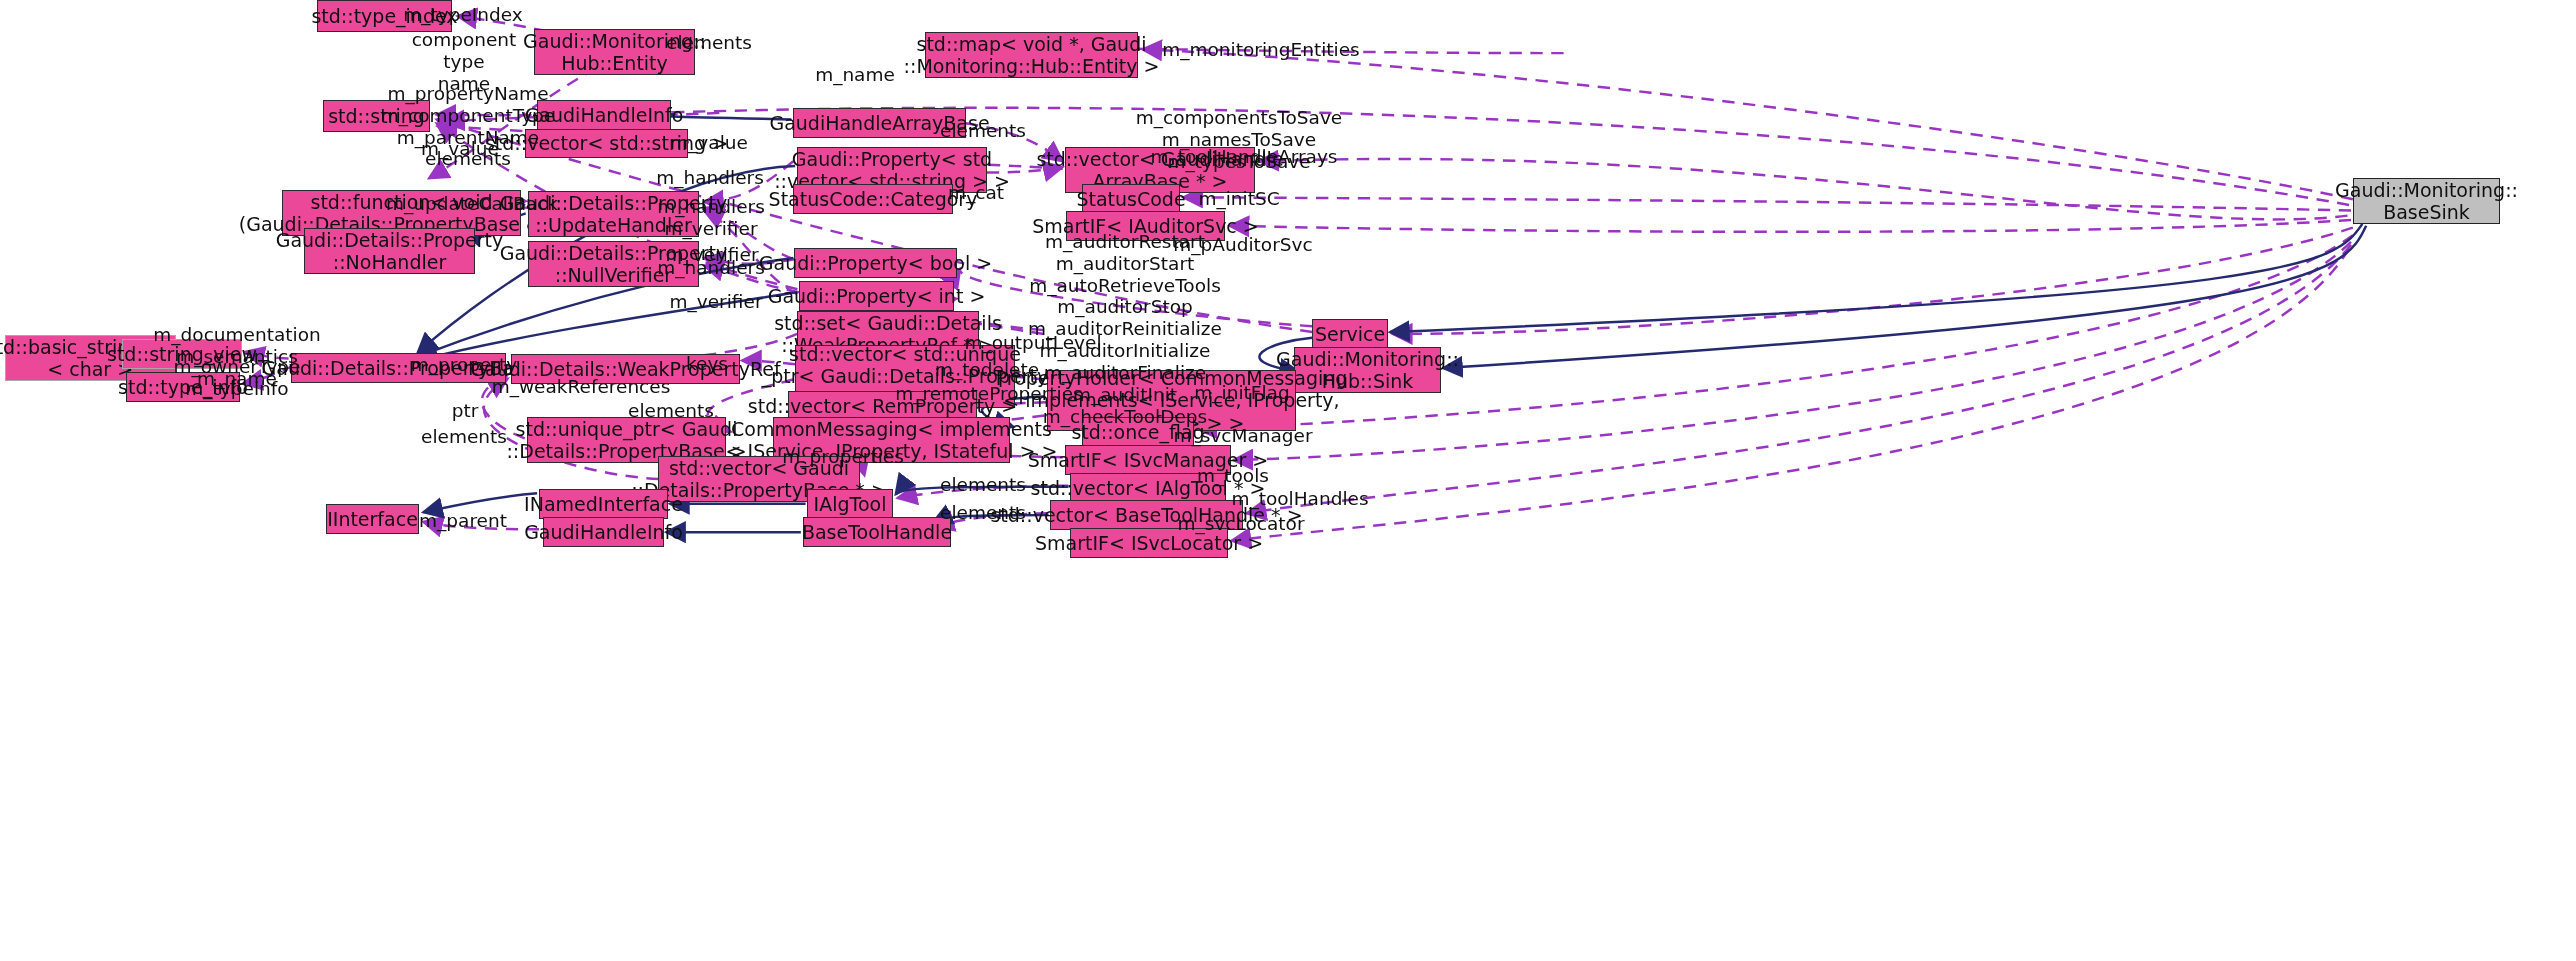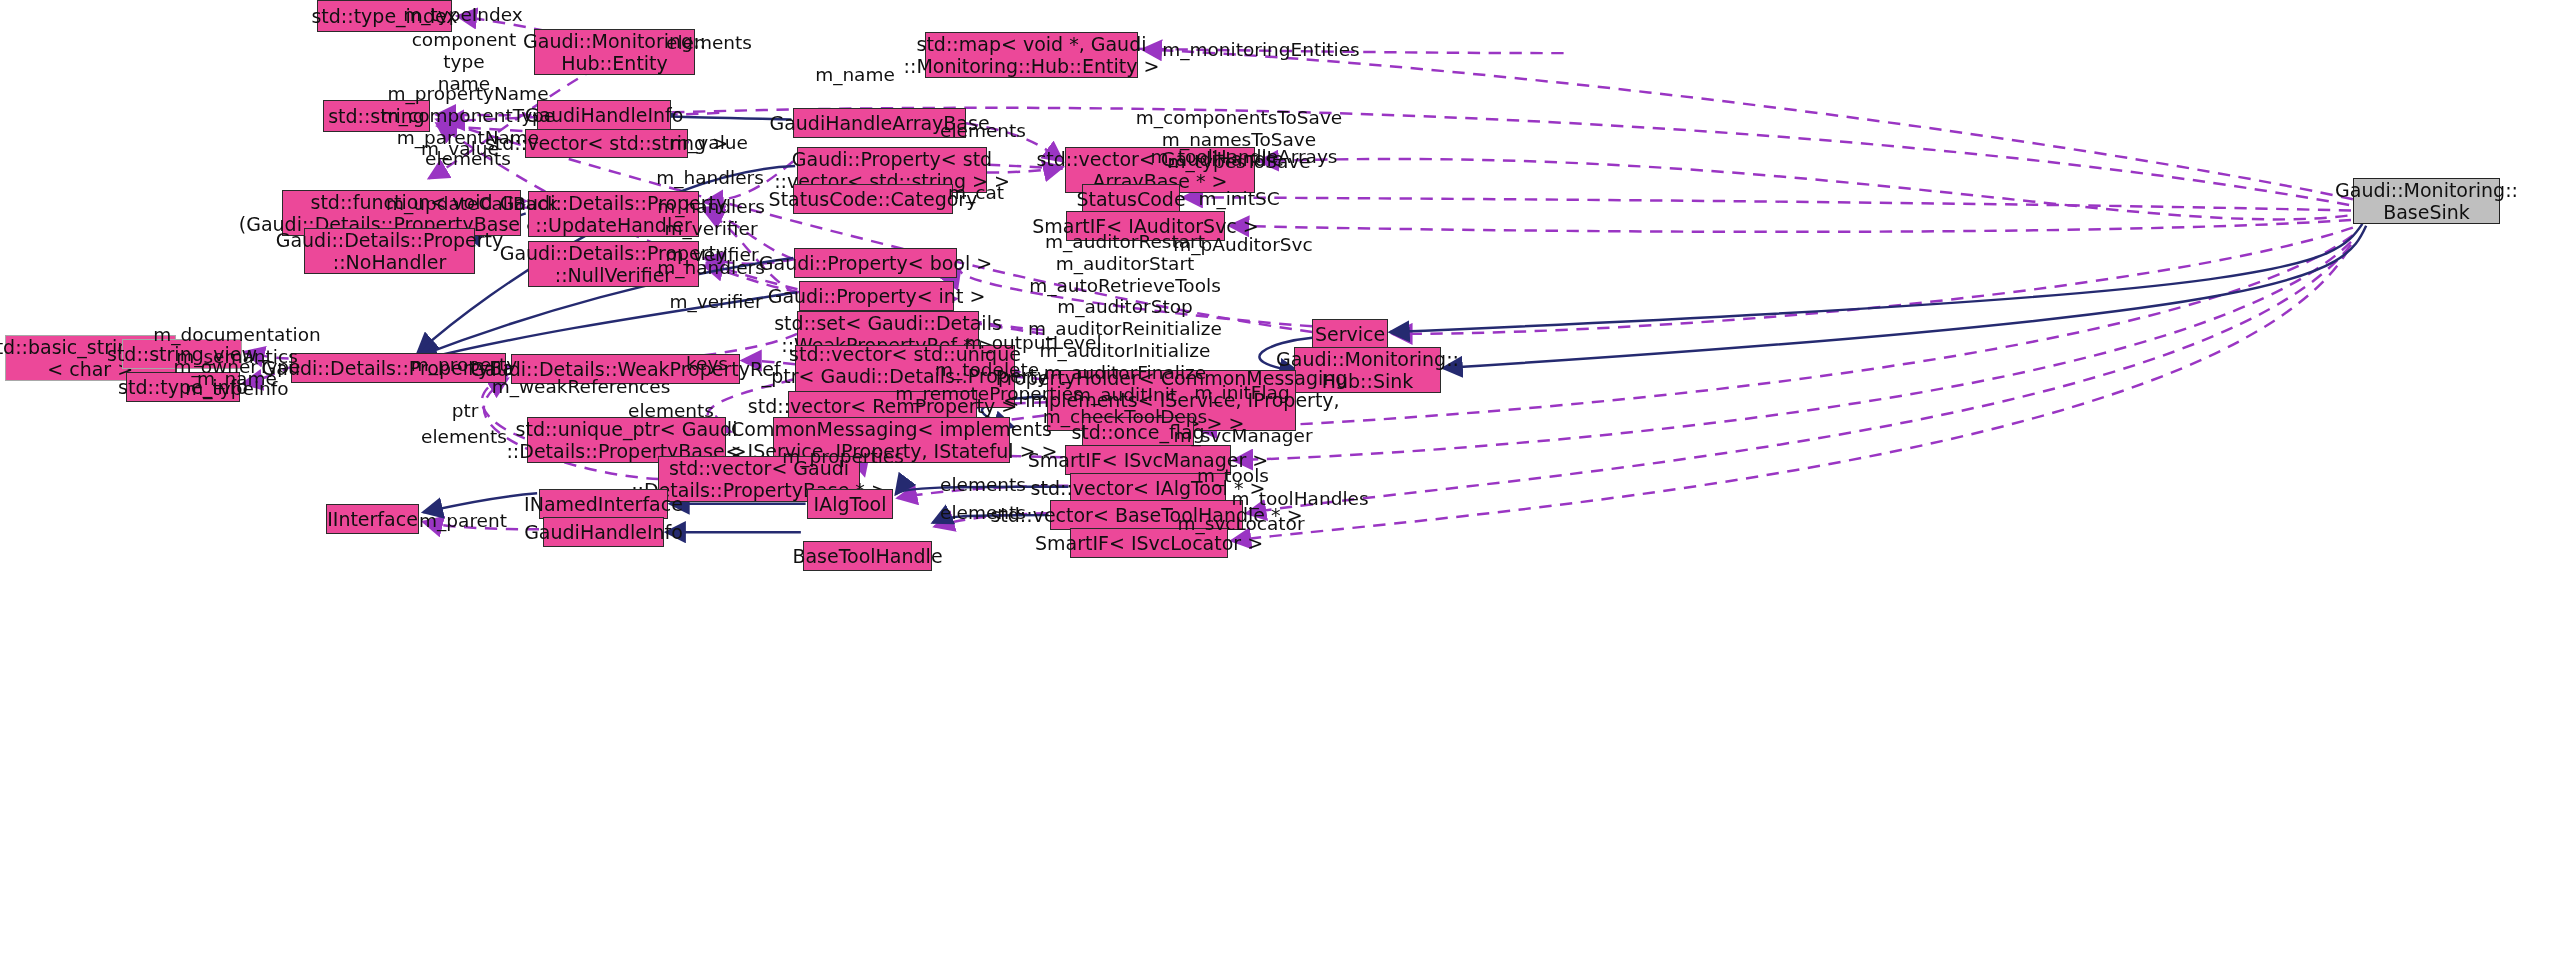--- a/index.html
+++ b/index.html
@@ -150,21 +150,21 @@
 &lt; IService, IProperty, IStateful &gt; &gt;</div>
       <div class="node" style="left: 1065px; top: 445px; width: 166px; height: 30px;">SmartIF&lt; ISvcManager &gt;</div>
       <div class="node" style="left: 658px; top: 456px; width: 202px; height: 46px;">std::vector&lt; Gaudi
 ::Details::PropertyBase * &gt;</div>
       <div class="node" style="left: 1070px; top: 473px; width: 156px; height: 30px;">std::vector&lt; IAlgTool * &gt;</div>
       <div class="node" style="left: 539px; top: 489px; width: 129px; height: 30px;">INamedInterface</div>
       <div class="node" style="left: 807px; top: 489px; width: 86px; height: 30px;">IAlgTool</div>
       <div class="node" style="left: 1050px; top: 500px; width: 193px; height: 30px;">std::vector&lt; BaseToolHandle * &gt;</div>
       <div class="node" style="left: 326px; top: 504px; width: 93px; height: 30px;">IInterface</div>
       <div class="node" style="left: 543px; top: 517px; width: 121px; height: 30px;">GaudiHandleInfo</div>
-      <div class="node" style="left: 803px; top: 517px; width: 129px; height: 30px; margin-top: 24px;">BaseToolHandle</div>
+      <div class="node" style="left: 803px; top: 517px; width: 148px; height: 30px;">BaseToolHandle</div>
       <div class="node" style="left: 1070px; top: 528px; width: 158px; height: 30px;">SmartIF&lt; ISvcLocator &gt;</div>
     </div>
   <div id="label-layer">
       <div class="elabel" style="left: 463px; top: 3.8px;">m_typeIndex</div>
       <div class="elabel" style="left: 464px; top: 29px;">component
 type
 name</div>
       <div class="elabel" style="left: 709px; top: 32px;">elements</div>
       <div class="elabel" style="left: 1261px; top: 39px;">m_monitoringEntities</div>
       <div class="elabel" style="left: 855px; top: 64px;">m_name</div>

